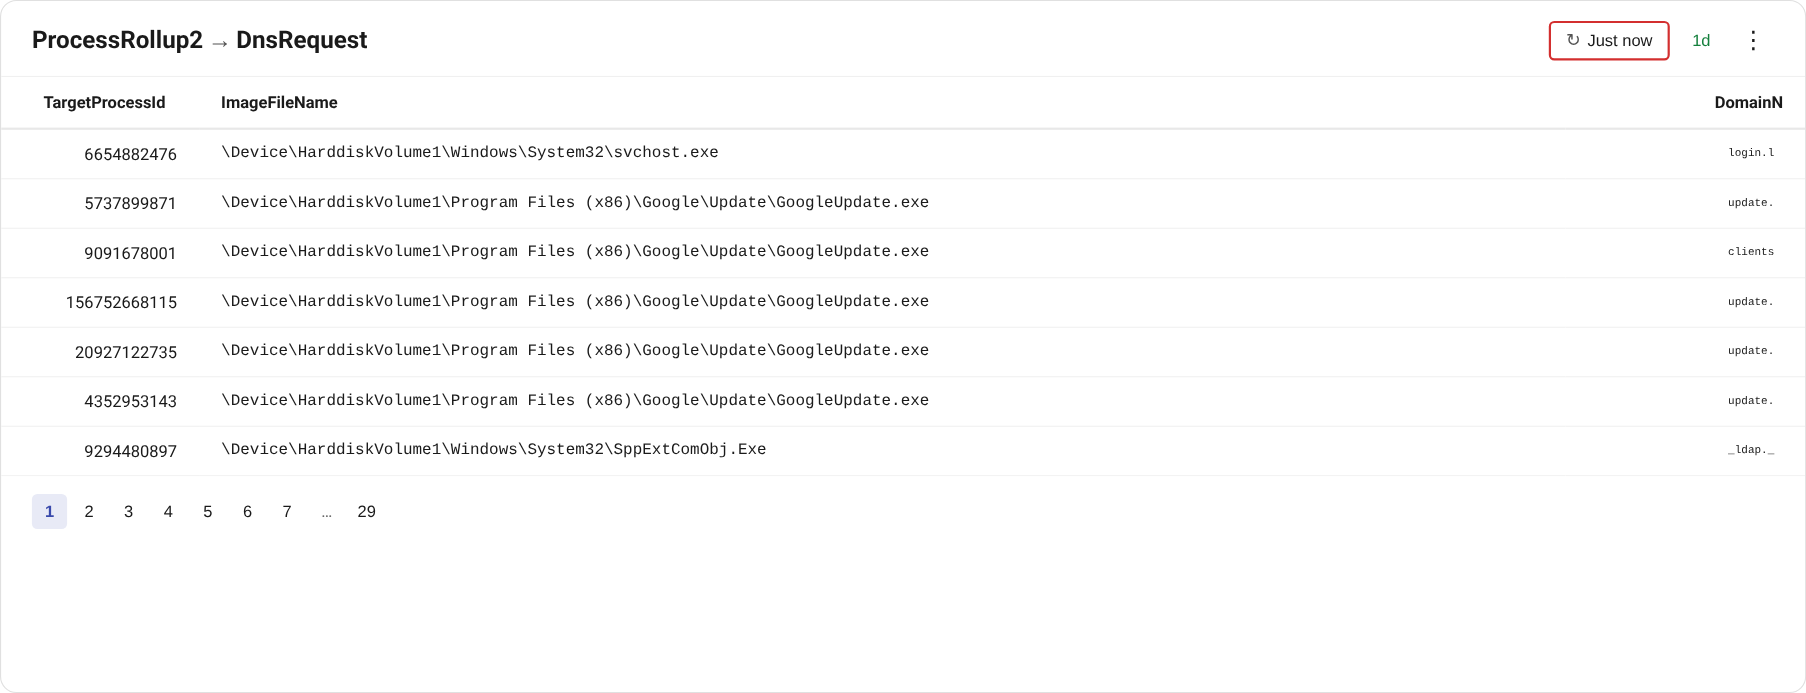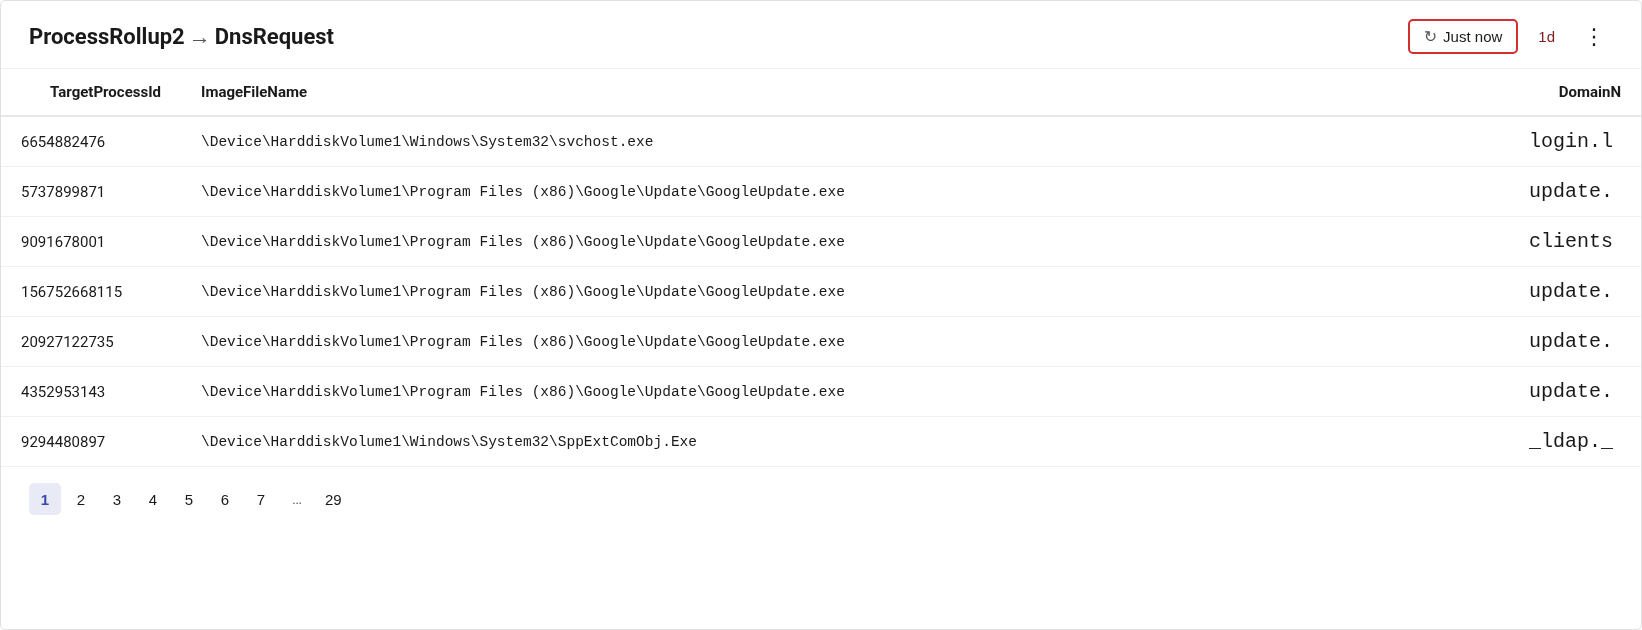--- a/index.html
+++ b/index.html
@@ -14,21 +14,21 @@
       color: #1a1a1a;
       width: 1642px;
       min-height: 630px;
     }
 
     .page-container {
       width: 1642px;
       min-height: 630px;
       background: #ffffff;
       border: 1px solid #e0e0e0;
-      border-radius: 5px;
+      border-radius: 15px;
       overflow: hidden;
     }
 
     .header {
       display: flex;
       align-items: center;
       justify-content: space-between;
       padding: 18px 28px 14px 28px;
       border-bottom: 1px solid #f0f0f0;
     }
@@ -65,21 +65,21 @@
       color: #1a1a1a;
     }
 
     .refresh-icon {
       font-size: 16px;
       color: #555;
     }
 
     .time-range-btn {
       font-size: 15px;
-      color: #7f1d1d;
+      color: #15803d;
       padding: 6px 8px;
       border: none;
       background: none;
       cursor: pointer;
     }
 
     .more-btn {
       font-size: 22px;
       color: #1a1a1a;
       padding: 4px 8px;
@@ -106,21 +106,21 @@
     th {
       text-align: left;
       padding: 14px 20px;
       font-size: 15px;
       font-weight: 700;
       color: #1a1a1a;
     }
 
     th.col-target-process-id {
       width: 180px;
-      text-align: right;
+      text-align: center;
       padding-left: 28px;
       padding-right: 20px;
     }
 
     th.col-image-file-name {
       width: auto;
     }
 
     th.col-domain-n {
       text-align: right;
@@ -132,33 +132,34 @@
       border-bottom: 1px solid #f0f0f0;
     }
 
     td {
       padding: 13px 20px;
       font-size: 15px;
       color: #1a1a1a;
     }
 
     td.cell-process-id {
+      text-align: right;
       font-variant-numeric: tabular-nums;
       padding-right: 20px;
     }
 
     td.cell-image-file-name {
       font-family: 'Courier New', Courier, monospace;
       font-size: 14.5px;
     }
 
     td.cell-domain-n {
       text-align: right;
       font-family: 'Courier New', Courier, monospace;
-      font-size: 20px;
+      font-size: 10px;
       padding-right: 28px;
     }
 
     .pagination {
       display: flex;
       align-items: center;
       gap: 4px;
       padding: 16px 28px;
     }
 

